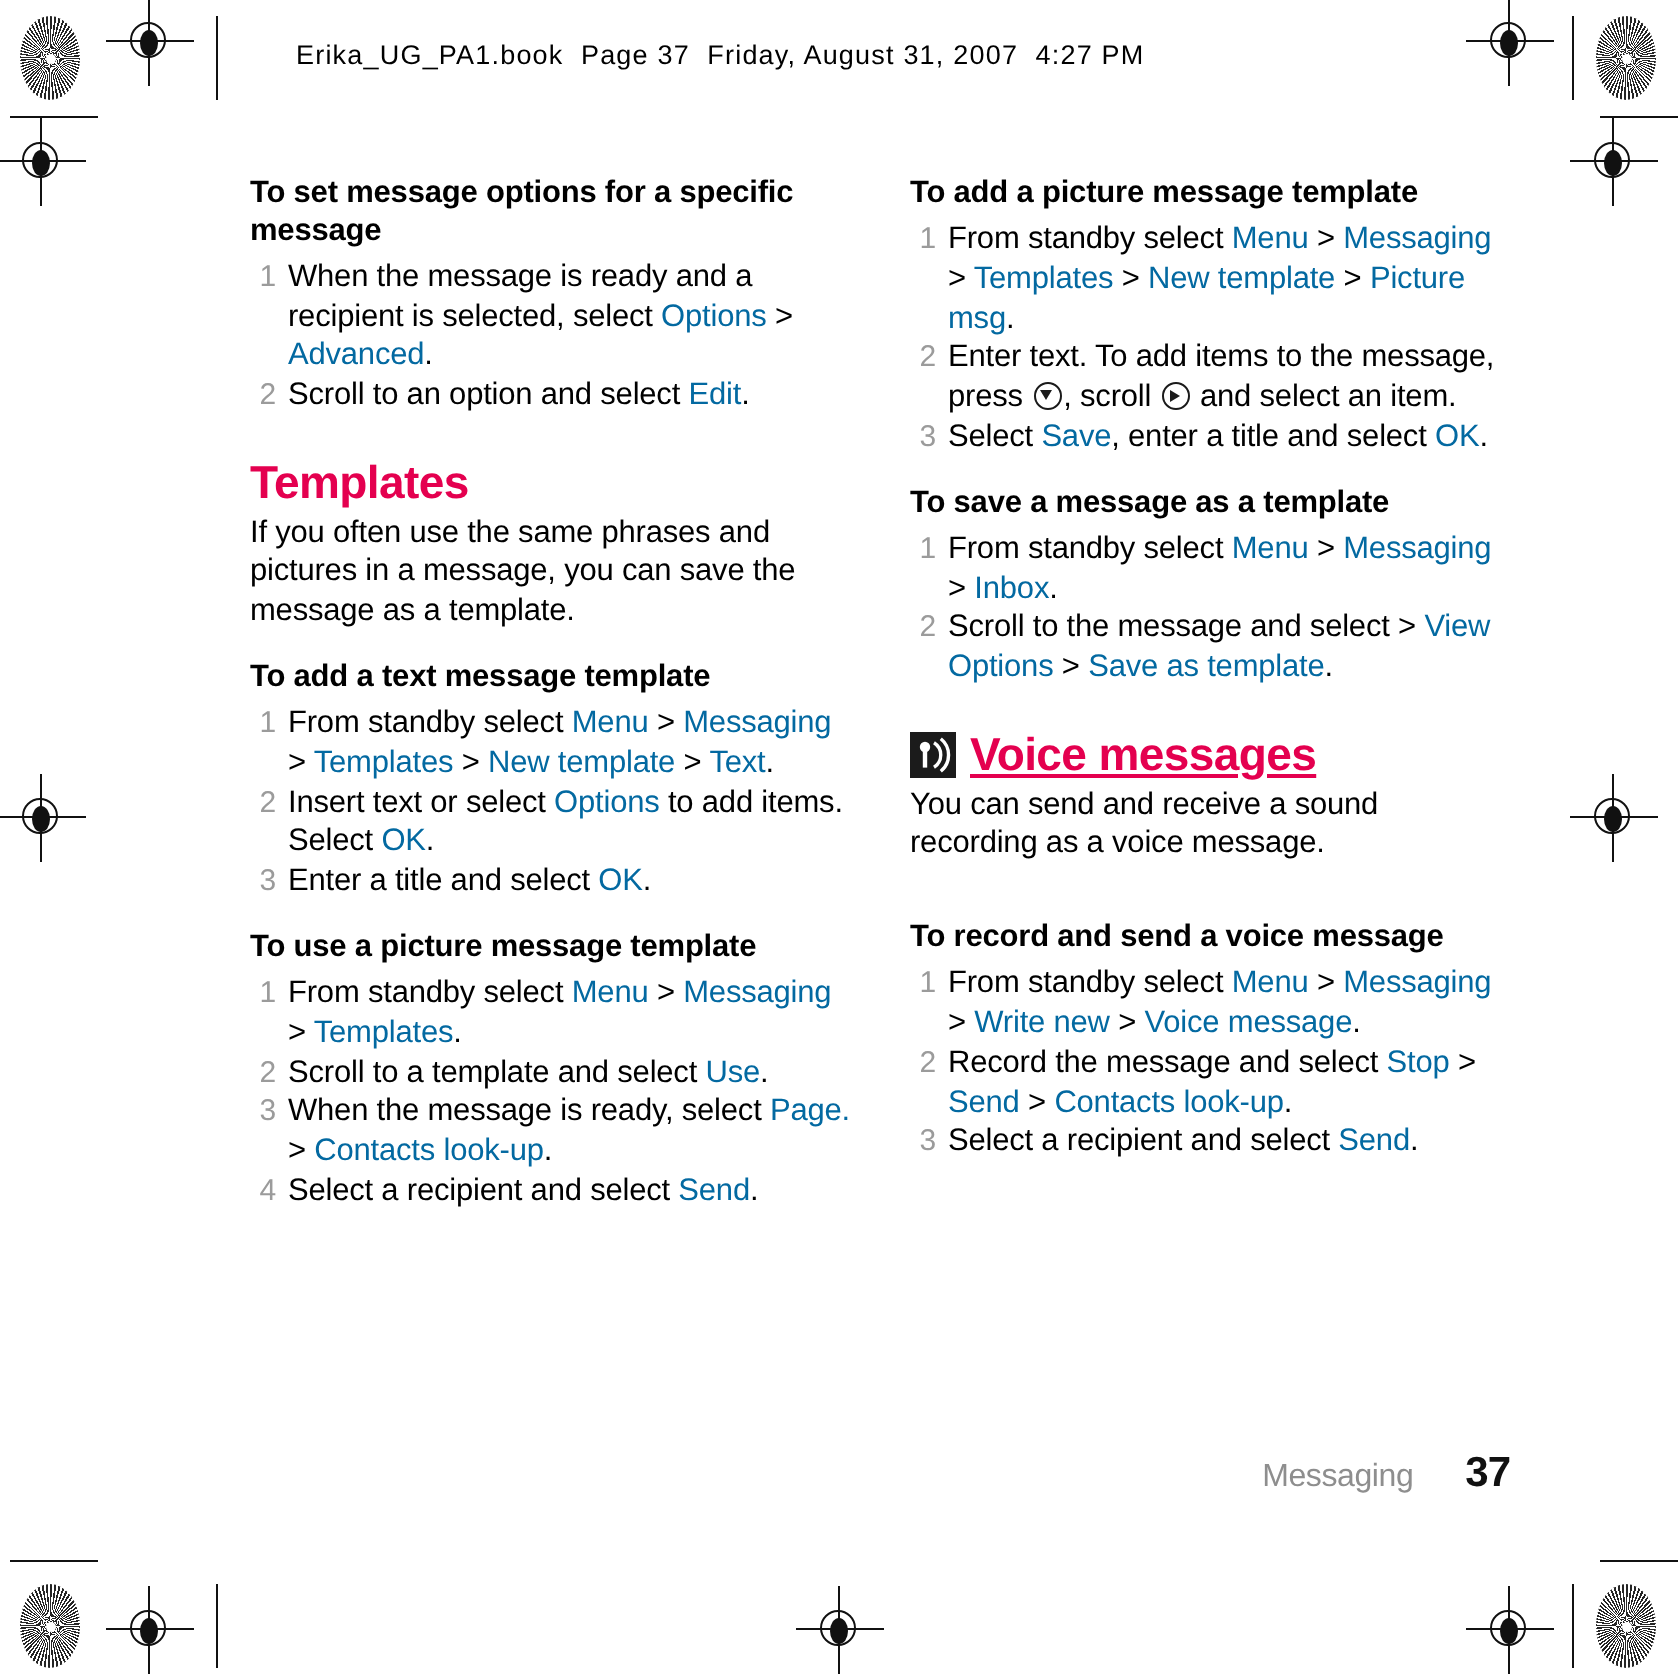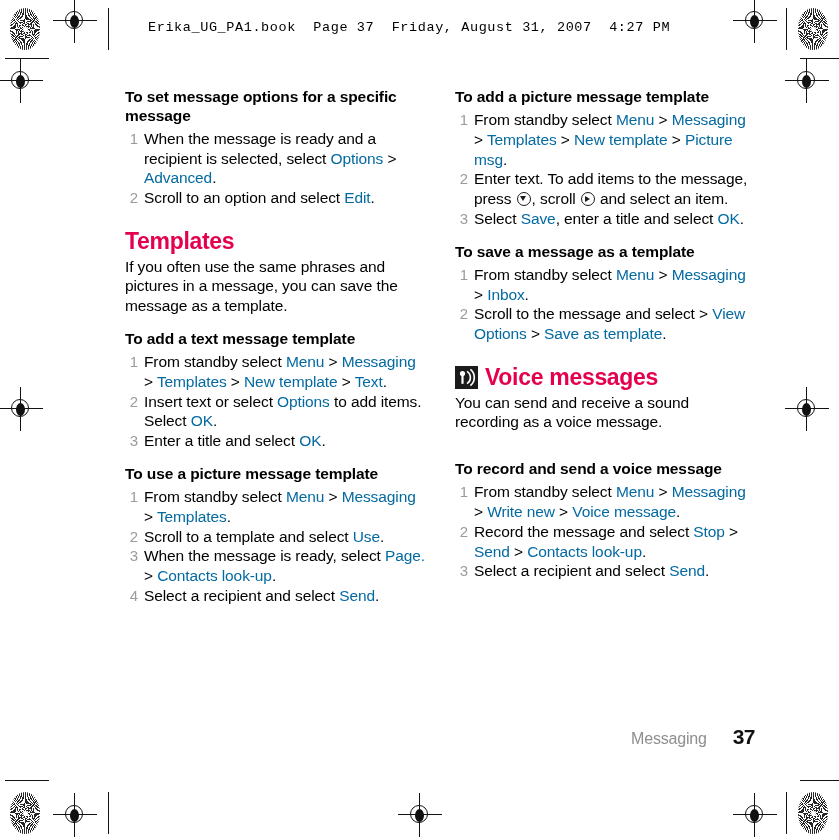--- a/index.html
+++ b/index.html
@@ -72,21 +72,21 @@
   .rule {
     position: absolute;
     background: #111;
   }
 
   
   .filebar {
     position: absolute;
     left: 148px;
     top: 20px;
-    font-family: Liberation Mono, monospace;
+    font-family: Liberation Sans, sans-serif;
     font-size: 13.5px;
     letter-spacing: .6px;
     color: #000;
     white-space: pre;
   }
 
   
   .page {
     position: absolute;
     left: 0; top: 0;
@@ -110,20 +110,21 @@
   h2.section {
     font-size: 23px;
     font-weight: bold;
     color: #e4004f;
     margin: 0 0 2px 0;
     line-height: 1.15;
     letter-spacing: -.3px;
   }
   h2.section.with-icon {
     margin-left: 30px;
+    text-decoration: underline;
   }
   p.body {
     font-size: 15.5px;
     margin: 0;
     line-height: 1.28;
     letter-spacing: -.1px;
   }
   .gap-lg { height: 20px; }
   .gap-md { height: 14px; }
 

